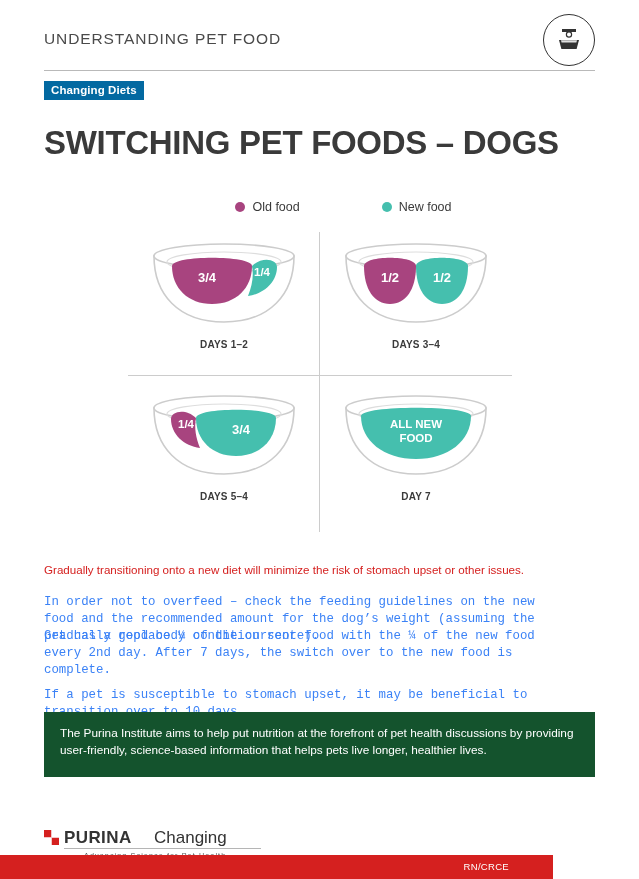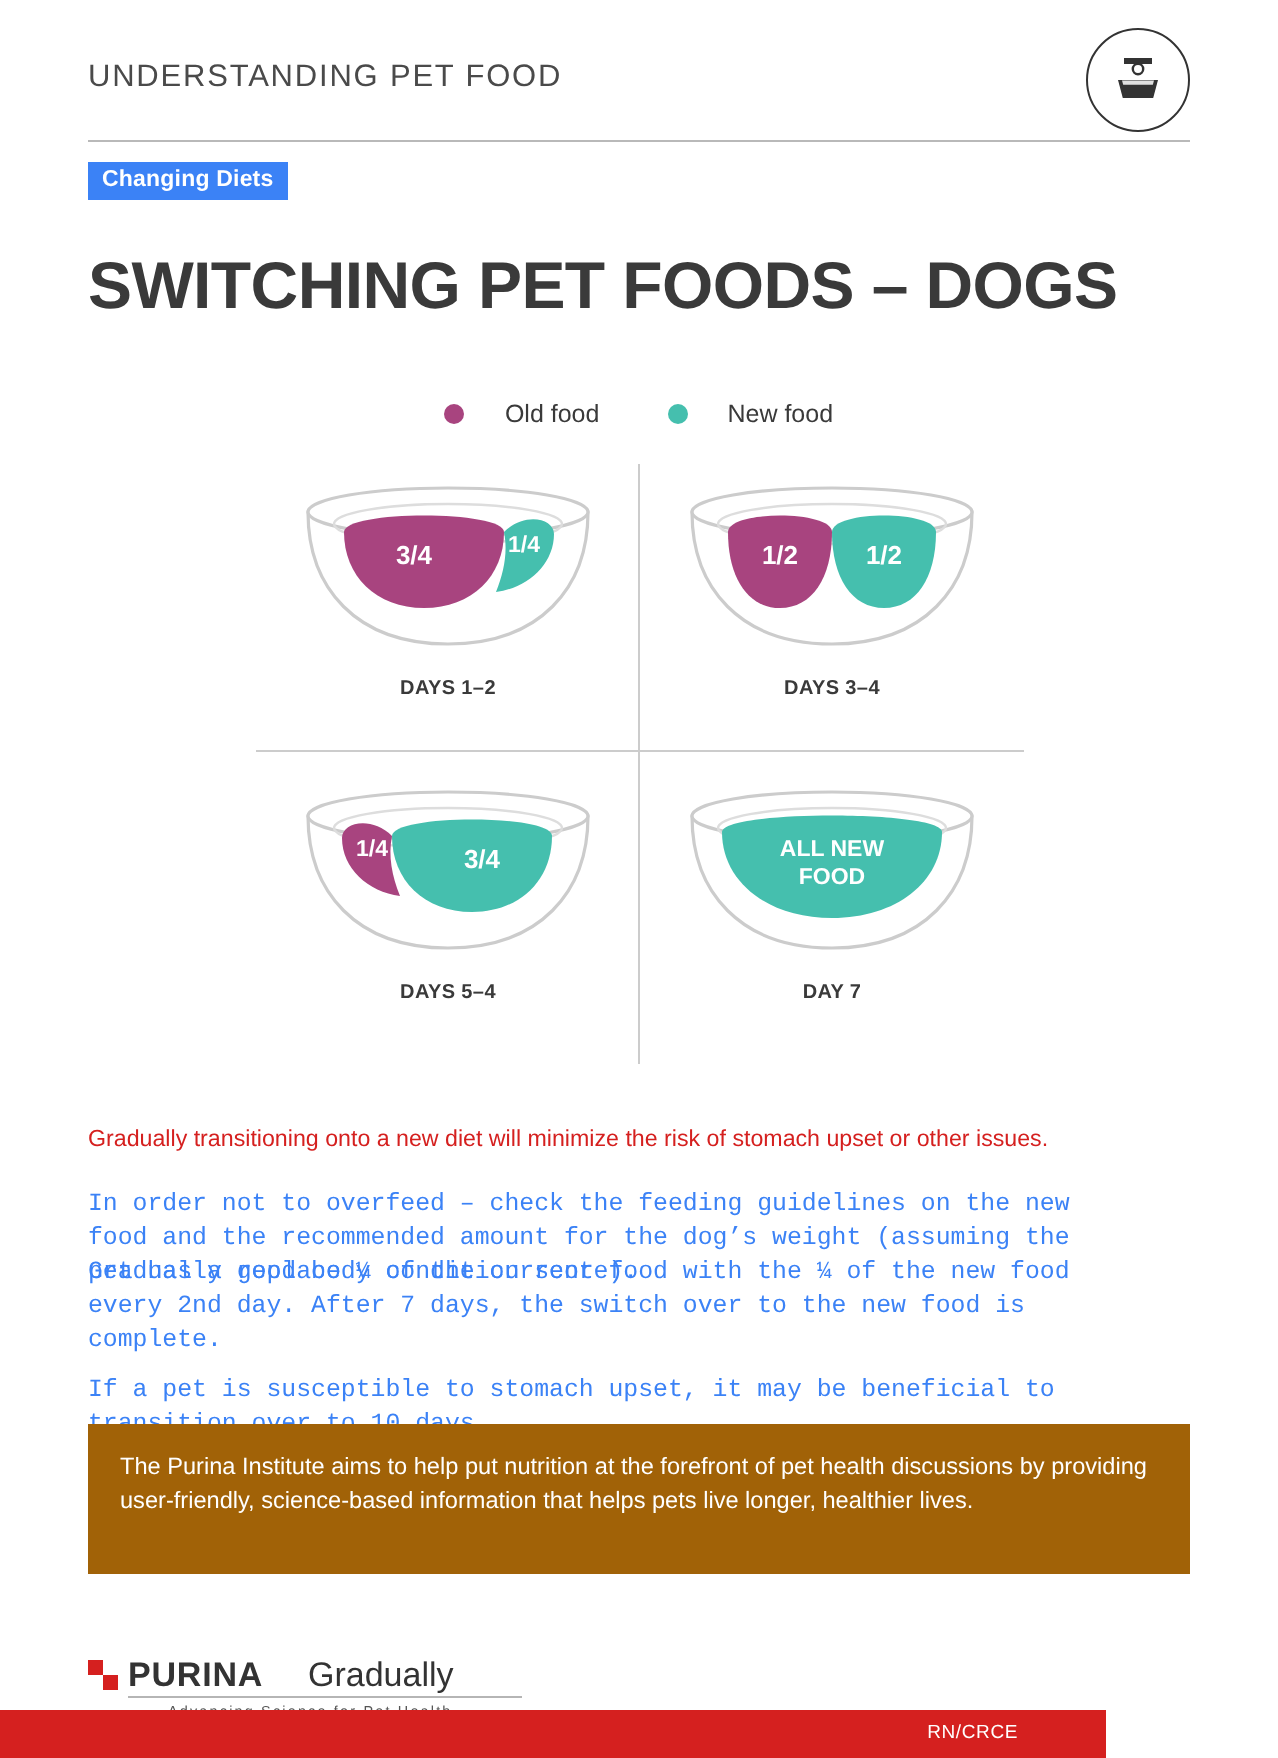--- a/index.html
+++ b/index.html
@@ -49,21 +49,21 @@
     left: 44px; top: 70px;
     width: 551px;
     height: 1px;
     background: #b9b9b9;
   }
 
   
   .eyebrow {
     position: absolute;
     left: 44px; top: 81px;
-    background: #3b82f6;
+    background: #0369a1;
     color: #ffffff;
     font-size: 11.5px;
     font-weight: bold;
     padding: 3px 7px 4px 7px;
     letter-spacing: 0.1px;
   }
 
   
   .main-title {
     position: absolute;
@@ -78,21 +78,21 @@
   .legend {
     position: absolute;
     left: 0; top: 200px;
     width: 639px;
     display: flex;
     justify-content: center;
     gap: 34px;
     font-size: 12.5px;
     color: #3a3a3a;
   }
-  .legend-item { display: flex; align-items: center; gap: 20px; }
+  .legend-item { display: flex; align-items: center; gap: 7px; margin-left: 48px; }
   .legend-dot { width: 10px; height: 10px; border-radius: 50%; display: inline-block; }
 
   
   .grid {
     position: absolute;
     left: 128px; top: 232px;
     width: 384px;
     height: 300px;
   }
   .v-divider {
@@ -167,23 +167,23 @@
   }
   .p1 { top: 594px; }
   .p2 { top: 628px; }
   .p3 { top: 663px; margin-top: 24px; }
 
   
   .callout {
     position: absolute;
     left: 44px; top: 712px;
     width: 551px;
-    background: #a16207;
+    background: #14532d;
     color: #ffffff;
-    padding: 13px 16px 28px 16px;
+    padding: 13px 16px 18px 16px;
     font-size: 11.8px;
     line-height: 1.42;
     font-weight: 500;
   }
 
   
   .footer-logo {
     position: absolute;
     left: 44px; top: 828px;
     width: 260px;
@@ -345,21 +345,21 @@
   <div class="callout">The Purina Institute aims to help put nutrition at the forefront of pet health discussions by providing user-friendly, science-based information that helps pets live longer, healthier lives.</div>
 
   <div class="footer-logo">
     <svg class="pi-mark" viewBox="0 0 16 16" aria-hidden="true">
       <rect x="0" y="0" width="8" height="8" fill="#d5201f"></rect>
       <rect x="8" y="8" width="8" height="8" fill="#d5201f"></rect>
       <rect x="8" y="0" width="8" height="8" fill="#ffffff"></rect>
       <rect x="0" y="8" width="8" height="8" fill="#ffffff"></rect>
     </svg>
     <div class="pi-purina">PURINA</div>
-    <div class="pi-institute">Gradually</div>
+    <div class="pi-institute">Changing</div>
     <div class="pi-rule"></div>
     <div class="pi-tag">Advancing Science for Pet Health</div>
   </div>
 
   <div class="bottom-bar">
     <div class="bottom-code">RN/CRCE</div>
   </div>
 
 </div>
 

